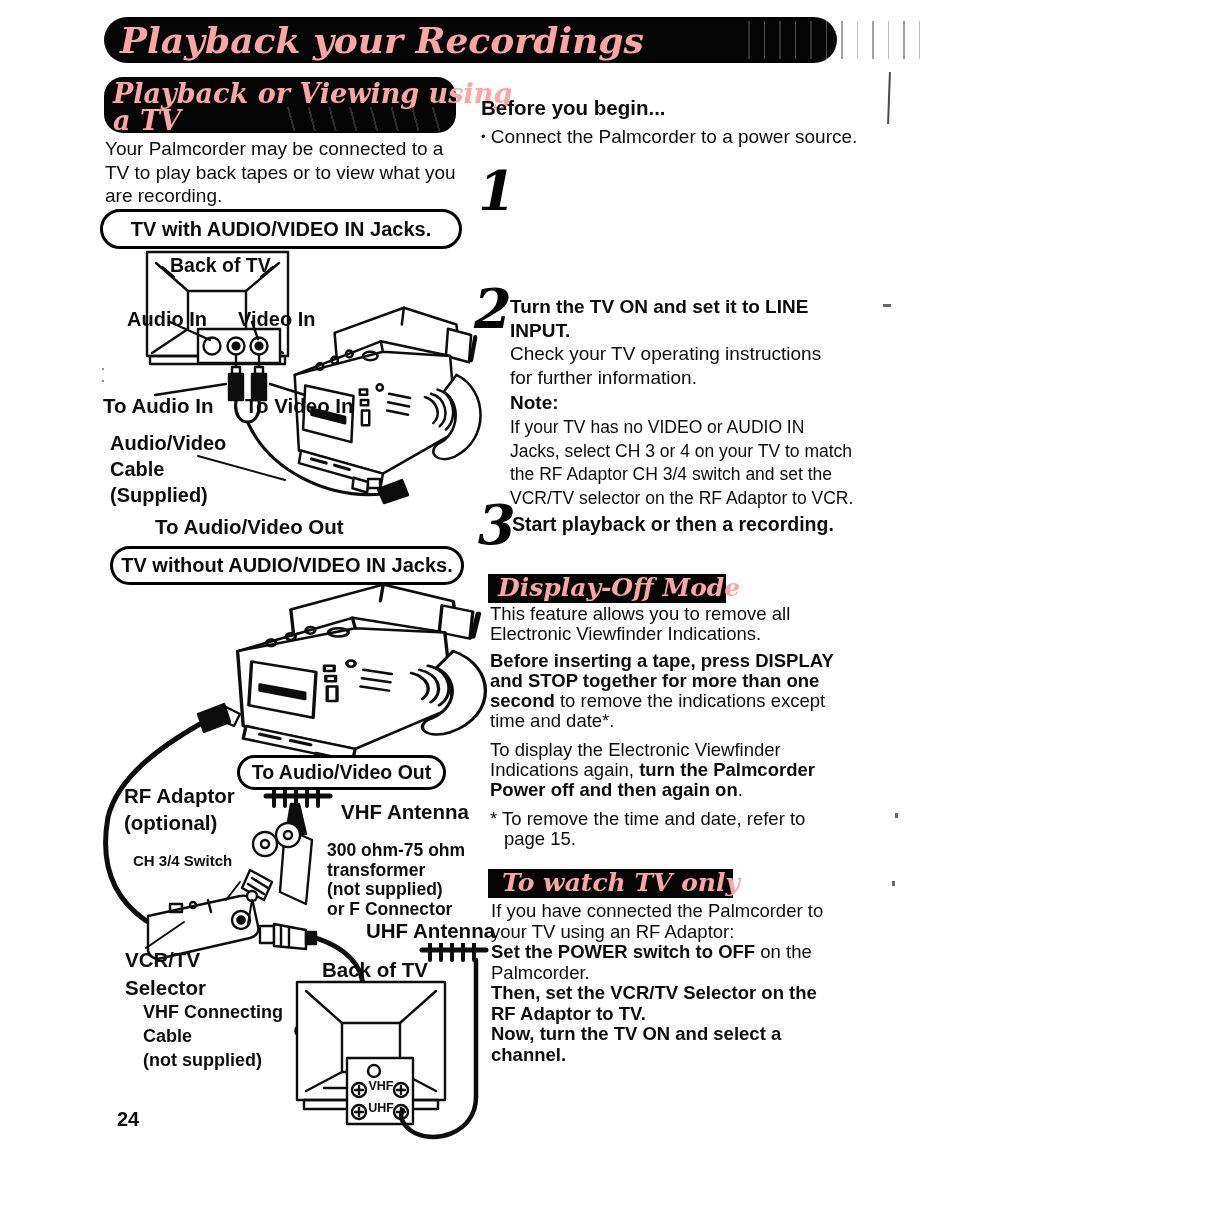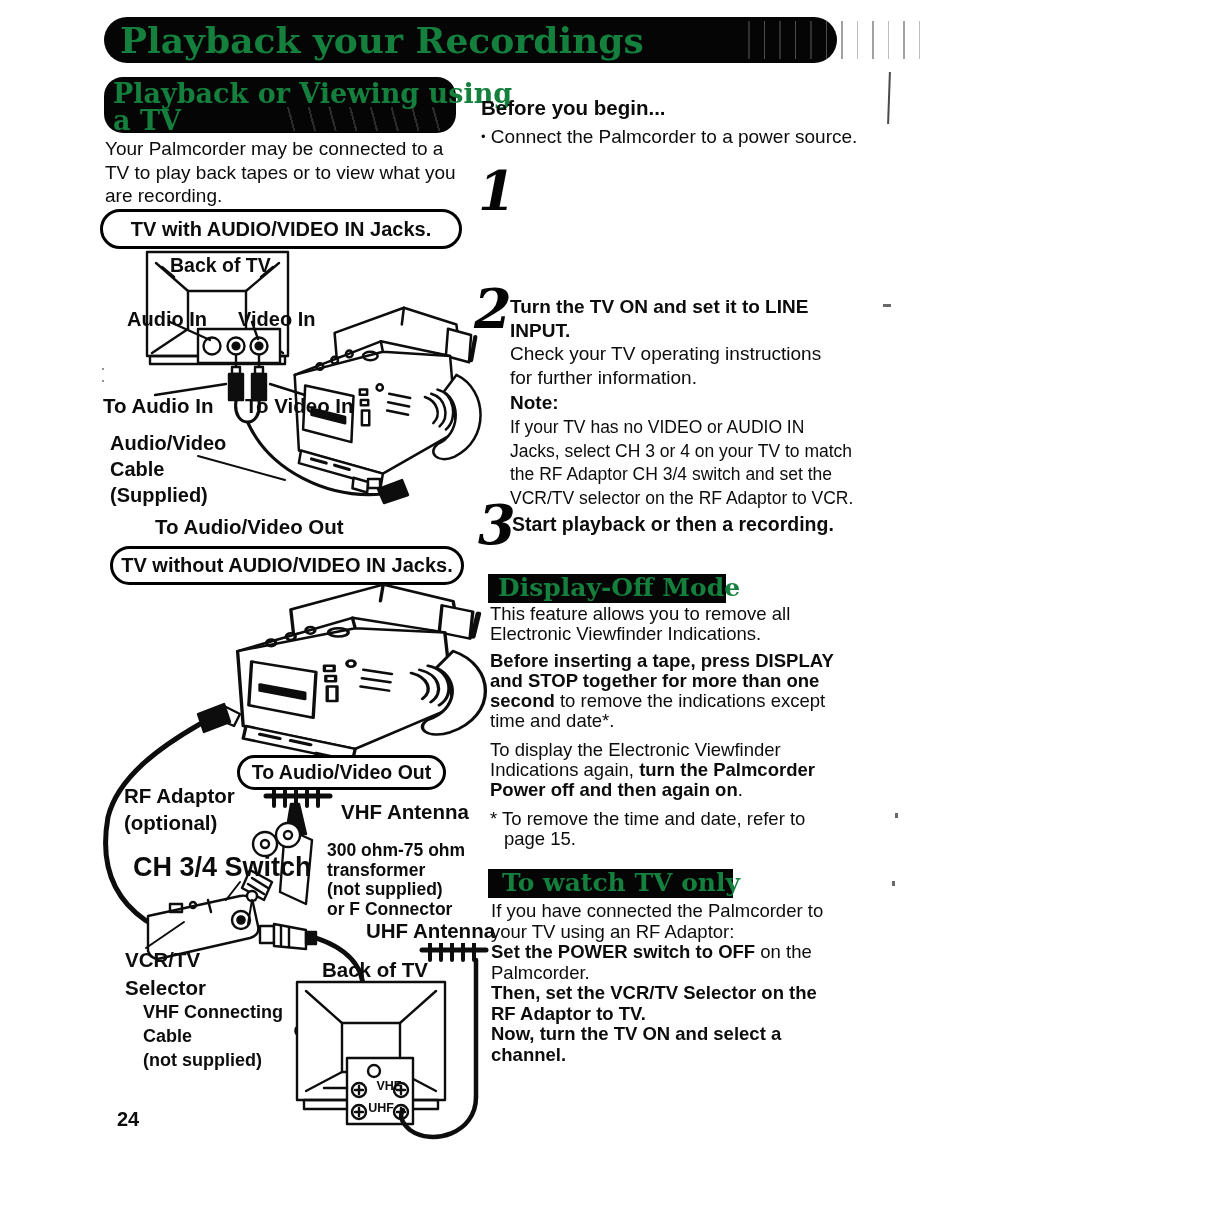--- a/index.html
+++ b/index.html
@@ -1,19 +1,19 @@
 <!DOCTYPE html>
 <html><head>
 <meta charset="utf-8">
 <style>
   html,body{margin:0;padding:0;background:#e8e8e8;}
   .page{position:relative;width:1210px;height:1212px;background:#fff;overflow:hidden;
         font-family:"Liberation Sans",sans-serif;color:#0c0c0c;}
   .abs{position:absolute;}
-  .ital{font-family:"DejaVu Serif",serif;font-weight:700;color:#15803d;text-align:center;}
+  .ital{font-family:"DejaVu Serif",serif;font-style:italic;font-weight:700;color:#fca5a5;text-align:center;}
   .blackbar{background:#050505;color:#fff;}
   .oval{border:3.5px solid #000;border-radius:22px;background:#fff;display:flex;
         align-items:center;justify-content:center;font-weight:700;white-space:nowrap;}
   .lbl{font-weight:700;white-space:nowrap;}
   .rich{white-space:nowrap;}
   .b{font-weight:700;}
   .num{font-family:"DejaVu Serif",serif;font-style:italic;font-weight:700;
        font-size:54px;line-height:1;color:#050505;}
   .body19{font-size:19px;line-height:23.5px;}
   .artifact{background:#2a2a2a;}
@@ -215,26 +215,26 @@
     </g>
   </svg>
 
   <div class="abs oval" style="left:237px;top:755px;width:203px;height:29px;font-size:19.5px;border-width:3px;">
     <span>To Audio/Video Out</span>
   </div>
 
   <div class="abs lbl rich" style="left:124px;top:782px;font-size:20.5px;line-height:27px;"><span>RF Adaptor</span><br><span>(optional)</span></div>
   <div class="abs lbl" style="left:341px;top:800px;font-size:20.5px;">VHF Antenna</div>
   <div class="abs lbl rich" style="left:327px;top:841px;font-size:17.5px;line-height:19.5px;"><span>300 ohm-75 ohm</span><br><span>transformer</span><br><span>(not supplied)</span><br><span>or F Connector</span></div>
-  <div class="abs lbl" style="left:133px;top:852px;font-size:27px;">CH 3/4 Switch</div>
+  <div class="abs lbl" style="left:133px;top:852px;font-size:15px;">CH 3/4 Switch</div>
   <div class="abs lbl" style="left:366px;top:919px;font-size:20.5px;background:#fff;">UHF Antenna</div>
   <div class="abs lbl rich" style="left:125px;top:946px;font-size:20.5px;line-height:28px;"><span>VCR/TV</span><br><span>Selector</span></div>
   <div class="abs lbl" style="left:322px;top:958px;font-size:20.5px;">Back of TV</div>
   <div class="abs lbl rich" style="left:143px;top:1000px;font-size:18px;line-height:24px;"><span>VHF Connecting</span><br><span>Cable</span><br><span>(not supplied)</span></div>
-  <div class="abs lbl" style="left:366px;top:1079px;width:30px;text-align:center;font-size:12.5px;padding-left:8px;">VHF</div>
+  <div class="abs lbl" style="left:366px;top:1079px;width:30px;text-align:center;font-size:12.5px;">VHF</div>
   <div class="abs lbl" style="left:366px;top:1101px;width:30px;text-align:center;font-size:12.5px;">UHF</div>
 
   <div class="abs lbl" style="left:117px;top:1108px;font-size:20px;">24</div>
 
   <div class="abs lbl" style="left:481px;top:96px;font-size:20.5px;">Before you begin...</div>
   <div class="abs body19" style="left:481px;top:125px;white-space:nowrap;">
     <span style="font-size:13px;vertical-align:2px;">•</span>
     <span>Connect the Palmcorder to a power source.</span>
   </div>
 

